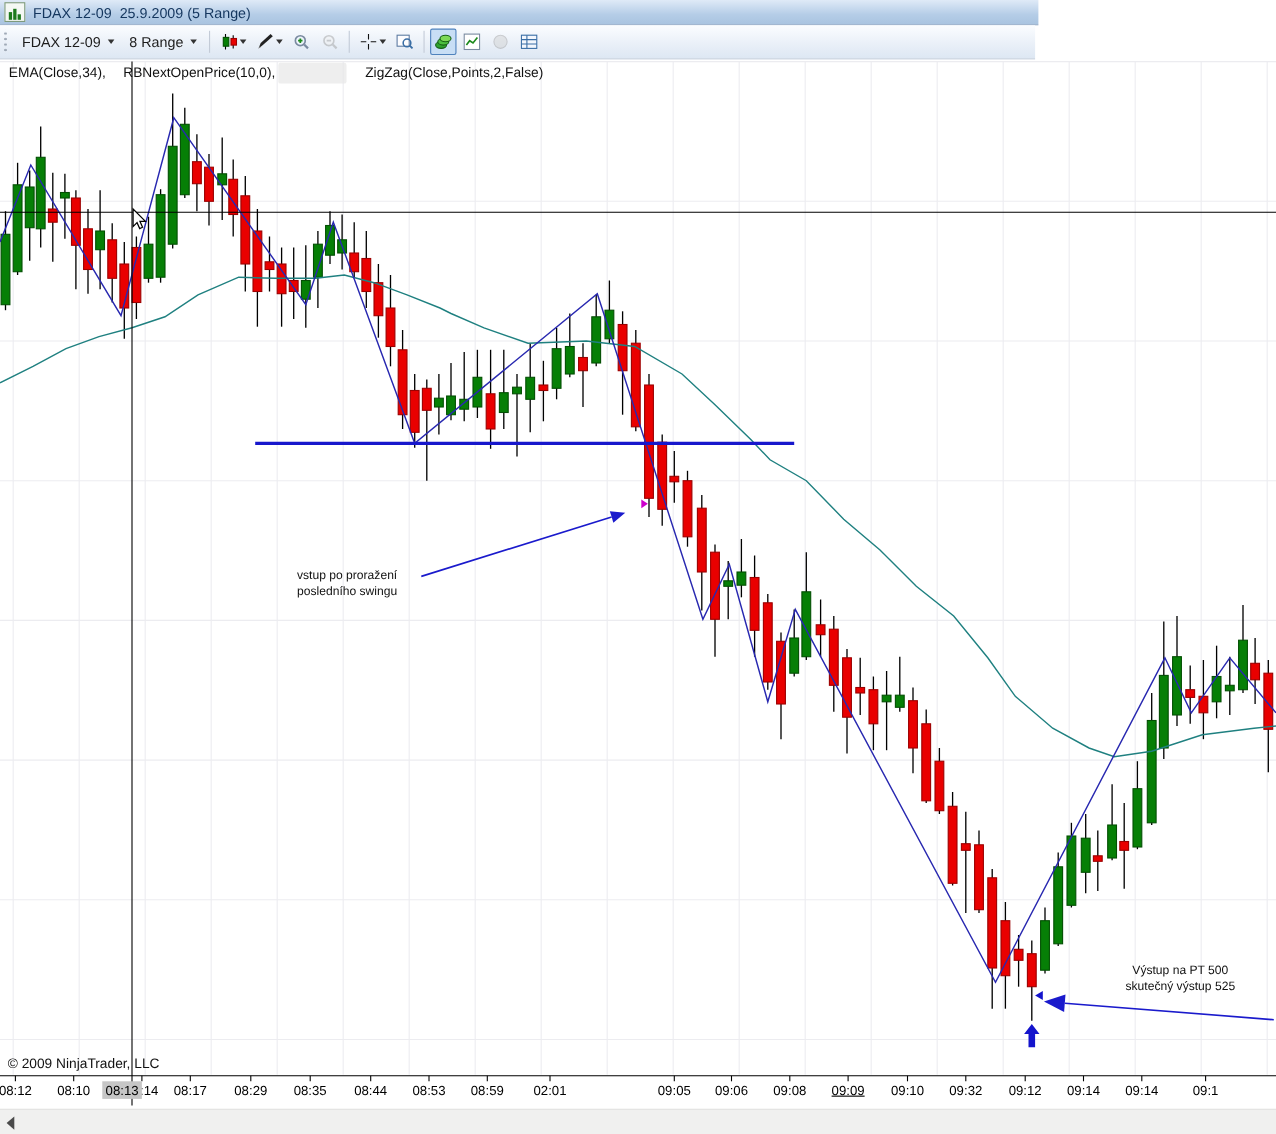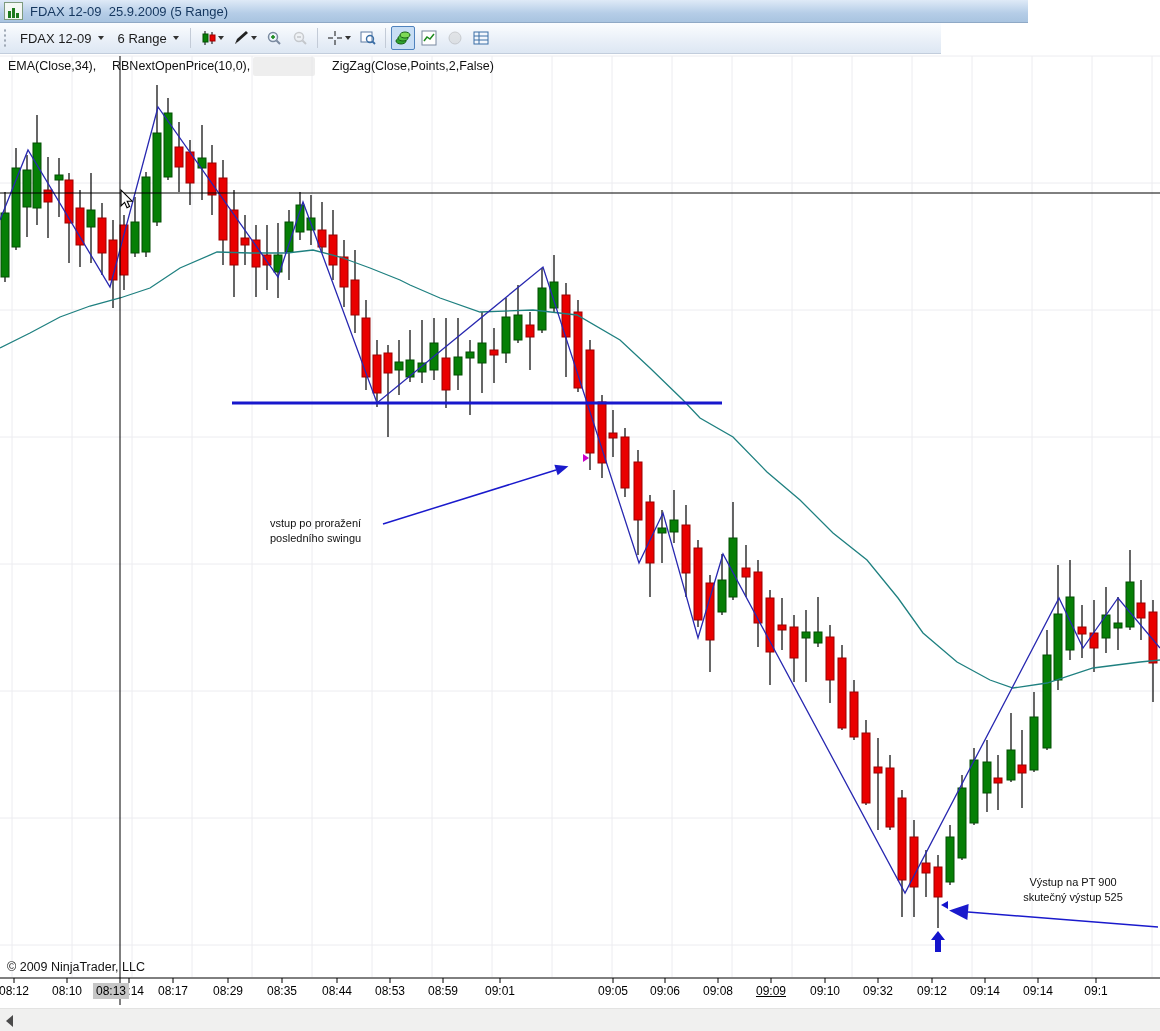--- a/index.html
+++ b/index.html
@@ -1,19 +1,19 @@
 <!DOCTYPE html>
 <html><head>
 <meta charset="utf-8">
 <style>
   html,body{margin:0;padding:0;background:#fff;}
   body{width:1160px;height:1031px;position:relative;overflow:hidden;
        font-family:"Liberation Sans","DejaVu Sans",sans-serif;-webkit-font-smoothing:antialiased;}
   #plot{position:absolute;left:0;top:0;}
-  .titlebar{position:absolute;left:0;top:0;width:1028px;height:22px;
+  .titlebar{position:absolute;left:0;top:0;width:944px;height:22px;
     background:linear-gradient(#dfeaf7,#b5cde7 60%,#a9c4e0);
     border-bottom:1px solid #8fa9c6;display:flex;align-items:center;}
   .titlebar .app-icon{width:15px;height:14px;margin:0 7px 0 4px;background:#f4f8f4;
     border:1px solid #7d9a7d;display:inline-flex;align-items:flex-end;justify-content:center;gap:1px;padding:1px;}
   .app-icon i{display:block;width:3px;background:#1d7a1d;}
   .titlebar .title-text{font-size:13px;color:#14365e;white-space:pre;}
   .toolbar{position:absolute;left:0;top:23px;width:941px;height:30px;
     background:linear-gradient(#fbfdff,#eaf0f8 55%,#dde7f3);
     border-bottom:1px solid #c2cddc;display:flex;align-items:center;}
   .grip{width:7px;height:22px;margin-left:2px;
@@ -322,21 +322,21 @@
   <span class="title-text">FDAX 12-09  25.9.2009 (5 Range)</span>
 </div>
 
 <div class="toolbar">
   <div class="grip"></div>
   <div class="tb-btn" style="margin-left:4px">
     <span>FDAX 12-09</span>
     <span class="chev"></span>
   </div>
   <div class="tb-btn">
-    <span>6 Range</span>
+    <span>8 Range</span>
     <span class="chev"></span>
   </div>
   <div class="tb-sep"></div>
 
   <div class="icon-btn has-chev">
     <svg width="16" height="16">
         <line x1="5" y1="1" x2="5" y2="15" stroke="#000" stroke-width="1"></line>
         <rect x="3" y="4" width="5" height="8" fill="#067f06" stroke="#034f03"></rect>
         <line x1="12" y1="2" x2="12" y2="14" stroke="#000" stroke-width="1"></line>
         <rect x="10" y="5" width="5" height="6" fill="#e90000" stroke="#9c0000"></rect>
@@ -416,37 +416,37 @@
   <span style="left:8px">EMA(Close,34),</span>
   <span style="left:112px">RBNextOpenPrice(10,0),</span>
   <span style="left:332px">ZigZag(Close,Points,2,False)</span>
 </div>
 
 <div class="annot" style="left:270px;top:516px">
   <div>vstup po proražení</div>
   <div>posledního swingu</div>
 </div>
 <div class="annot" style="left:997px;top:875px;width:152px;text-align:center">
-  <div>Výstup na PT 900</div>
+  <div>Výstup na PT 500</div>
   <div>skutečný výstup 525</div>
 </div>
 
 <span class="copyright">© 2009 NinjaTrader, LLC</span>
 
 <div id="axis">
     <span class="ax-label" style="left: 14px;">08:12</span>
     <span class="ax-label" style="left: 67px;">08:10</span>
     <span class="ax-label" style="left: 129px;">08:14</span>
     <span class="ax-label" style="left: 173px;">08:17</span>
     <span class="ax-label" style="left: 228px;">08:29</span>
     <span class="ax-label" style="left: 282px;">08:35</span>
     <span class="ax-label" style="left: 337px;">08:44</span>
     <span class="ax-label" style="left: 390px;">08:53</span>
     <span class="ax-label" style="left: 443px;">08:59</span>
-    <span class="ax-label" style="left: 500px;">09:01</span>
+    <span class="ax-label" style="left: 500px;">02:01</span>
     <span class="ax-label" style="left: 613px;">09:05</span>
     <span class="ax-label" style="left: 665px;">09:06</span>
     <span class="ax-label" style="left: 718px;">09:08</span>
     <span class="ax-label" style="left: 771px; text-decoration: underline;">09:09</span>
     <span class="ax-label" style="left: 825px;">09:10</span>
     <span class="ax-label" style="left: 878px;">09:32</span>
     <span class="ax-label" style="left: 932px;">09:12</span>
     <span class="ax-label" style="left: 985px;">09:14</span>
     <span class="ax-label" style="left: 1038px;">09:14</span>
     <span class="ax-label" style="left: 1096px;">09:1</span>

